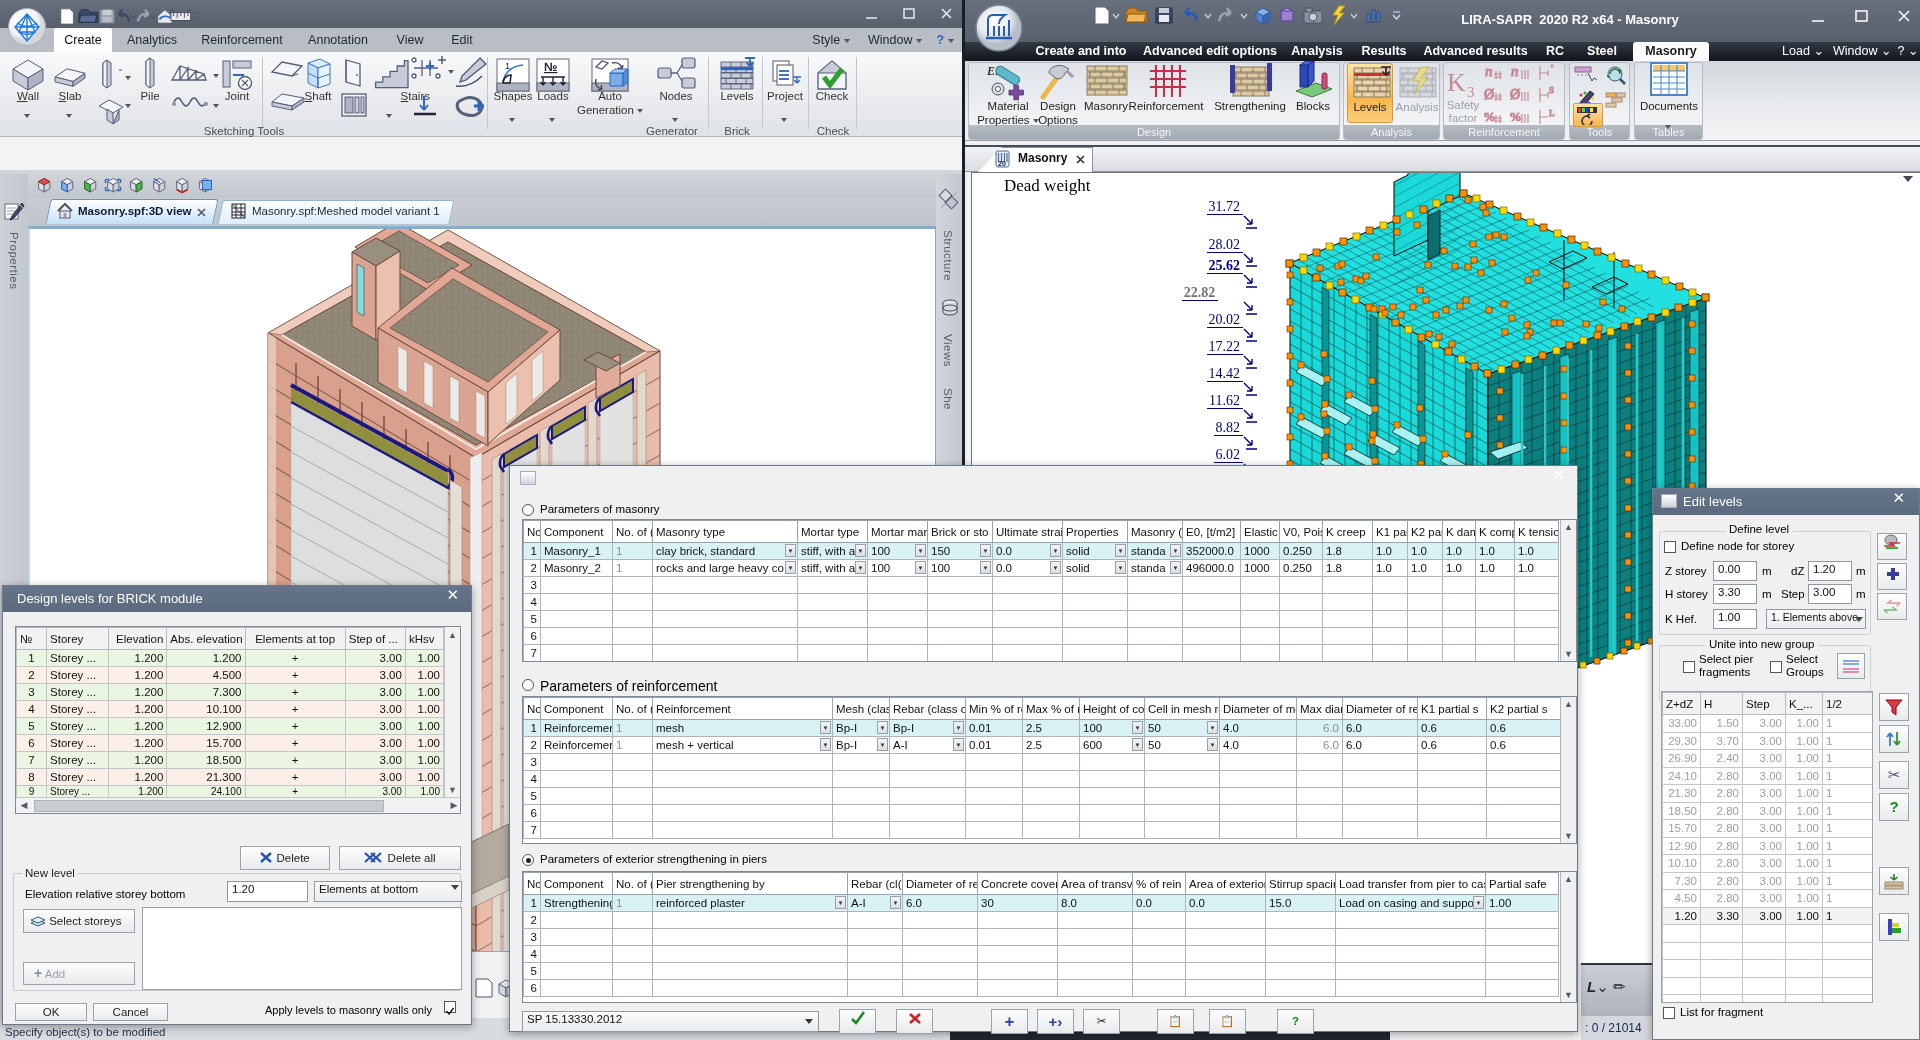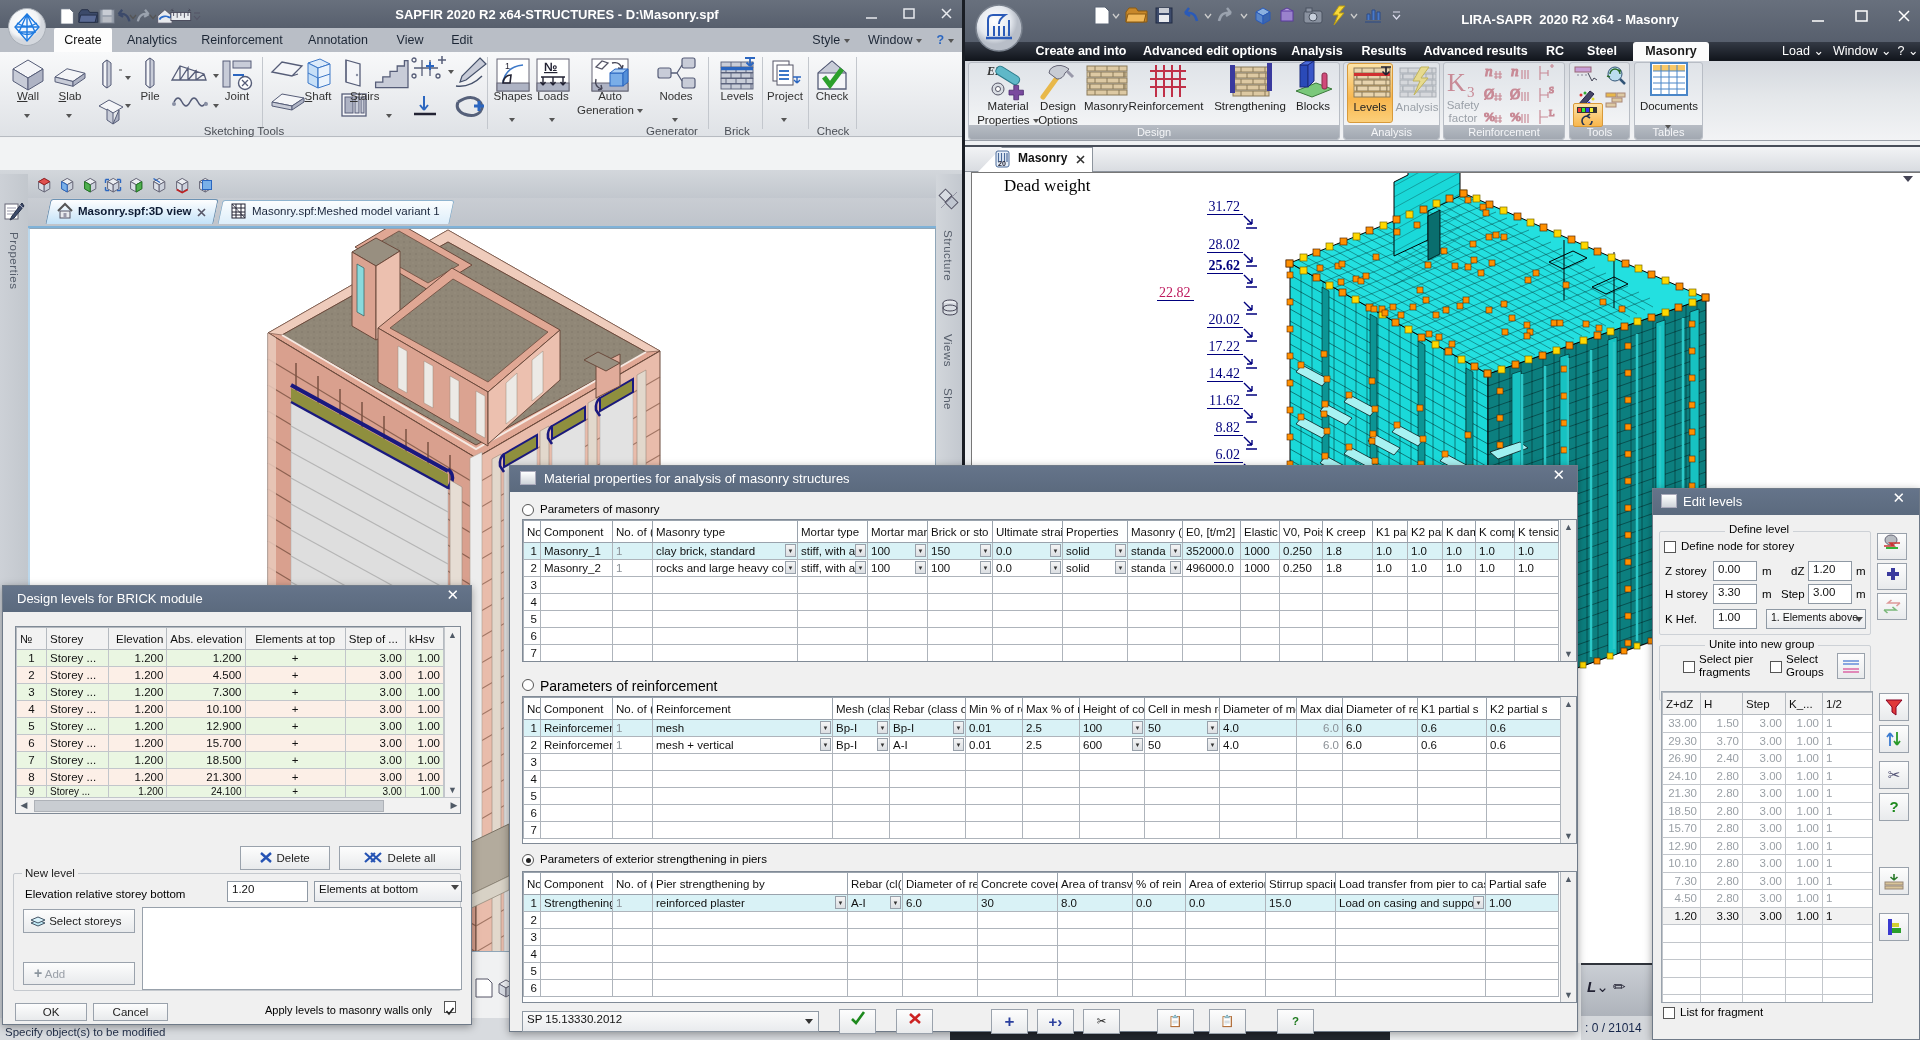--- a/index.html
+++ b/index.html
@@ -104,21 +104,20 @@
 <g transform="translate(98,1) scale(0.9)">
           <path d="M3 10 l8 -7 l8 7 v8 h-16 z" fill="#e8eaee" stroke="#556"></path>
           <path d="M5 14 a7 5 0 0 1 12 -2 m0 0 l1 -3 m-1 3 l-3 -1" fill="none" stroke="#2a6ac8" stroke-width="1.8"></path>
         </g>
 <g transform="translate(113,1) scale(0.9)">
           <rect x="1" y="6" width="22" height="9" fill="#e8eaee" stroke="#445"></rect>
           <path d="M4 6 v4 M8 6 v6 M12 6 v4 M16 6 v6 M20 6 v4 M2 4 h2 M20 4 h2 M1 4 l2 -2 M23 4 l-2 -2" stroke="#445"></path>
         </g>
 <path d="M137 7 h6 m-6 3 l3 3.5 l3 -3.5" fill="none" stroke="#556" stroke-width="1.1"></path>
 </svg>
-<div class="titleTxt abs" style="left:0;width:1114px;text-align:center;">SAPFIR 2020 R2 x64-STRUCTURES - D:\Masonry.spf</div>
   <div class="tabstripL abs"></div>
   <div class="tabL act" style="left:54px;width:58px;">Create</div>
   <div class="tabL" style="left:122px;width:60px;">Analytics</div>
   <div class="tabL" style="left:198px;width:88px;">Reinforcement</div>
   <div class="tabL" style="left:302px;width:72px;">Annotation</div>
   <div class="tabL" style="left:390px;width:40px;">View</div>
   <div class="tabL" style="left:444px;width:36px;">Edit</div>
   <div class="tabL" style="left:806px;width:50px;">Style <span class="caret"></span></div>
   <div class="tabL" style="left:864px;width:62px;">Window <span class="caret"></span></div>
   <div class="tabL" style="left:930px;width:30px;color:#2b66c0;font-weight:bold;">? <span class="caret"></span></div>
@@ -203,21 +202,21 @@
           <g transform="translate(6,36)">
             <rect x="0" y="0" width="24" height="22" fill="#f4f5f8" stroke="#565d78" stroke-width="1.3"></rect>
             <rect x="3" y="3" width="8" height="16" fill="#aeb3c4" stroke="#565d78"></rect>
             <rect x="13" y="3" width="4" height="16" fill="#c8ccd8" stroke="#565d78"></rect>
             <rect x="19" y="3" width="3" height="16" fill="#c8ccd8" stroke="#565d78"></rect>
           </g>
         </svg>
         <svg class="abs" style="left:368px;top:5px;" width="44" height="36" viewBox="-22 -18 44 36">
           <path d="M-16 14 L-16 8 L-8 8 L-8 2 L0 2 L0 -4 L8 -4 L8 -10 L16 -10 L16 -16 L20 -16 L20 14 Z" transform="scale(0.9)" fill="#c8ccd8" stroke="#565d78" stroke-width="1.4"></path>
         </svg>
-        <div class="abs rlbl" style="left:350px;top:38px;width:80px;text-align:left;"><u>S</u>tairs</div>
+        <div class="abs rlbl" style="left:350px;top:38px;width:80px;text-align:right;"><u>S</u>tairs</div>
         <div class="abs" style="left:386px;top:54px;"><span class="caret"></span></div>
         <svg class="abs" style="left:410px;top:4px;" width="44" height="70" viewBox="0 0 44 70">
           <g stroke="#565d78" stroke-width="1.3" fill="none">
             <path d="M12 4 v16 M20 4 v16 M4 12 h24"></path>
             <circle cx="4" cy="4" r="2"></circle>
             <circle cx="4" cy="20" r="2"></circle>
             <circle cx="28" cy="20" r="2"></circle>
           </g>
           <path d="M28 4 h8 M32 0 v8" stroke="#565d78" stroke-width="1.5"></path>
           <path d="M16 10 h8 M20 6 v8" stroke="#2b66c0" stroke-width="2"></path>
@@ -1432,21 +1431,21 @@
           <path d="M3 1 L11 9 M11 9 v-5 M11 9 h-5 M5 13 h11" stroke="#00007d" stroke-width="1.4" fill="none"></path>
         </svg>
         <div class="abs serif" style="left:192px;top:237px;width:86px;text-align:right;font-size:14px;color:#00007d;"><span style="border-bottom:1.3px solid #00007d;padding:0 3px 0 2px;">28.02</span></div>
 <svg class="abs" style="left:276px;top:253px;" width="20" height="16">
           <path d="M3 1 L11 9 M11 9 v-5 M11 9 h-5 M5 13 h11" stroke="#00007d" stroke-width="1.4" fill="none"></path>
         </svg>
         <div class="abs serif" style="left:192px;top:258px;width:86px;text-align:right;font-size:14px;color:#00007d;font-weight:bold;"><span style="border-bottom:1.3px solid #00007d;padding:0 3px 0 2px;">25.62</span></div>
 <svg class="abs" style="left:276px;top:274px;" width="20" height="16">
           <path d="M3 1 L11 9 M11 9 v-5 M11 9 h-5 M5 13 h11" stroke="#00007d" stroke-width="1.4" fill="none"></path>
         </svg>
-        <div class="abs serif" style="left:192px;top:285px;width:86px;text-align:left;font-size:14px;color:#be185d;"><span style="border-bottom:1.3px solid #00007d;padding:0 3px 0 2px;">22.82</span></div>
+        <div class="abs serif" style="left:192px;top:285px;width:86px;text-align:center;font-size:14px;color:#737373;font-weight:bold;"><span style="border-bottom:1.3px solid #00007d;padding:0 3px 0 2px;">22.82</span></div>
 <svg class="abs" style="left:276px;top:301px;" width="20" height="16">
           <path d="M3 1 L11 9 M11 9 v-5 M11 9 h-5 M5 13 h11" stroke="#00007d" stroke-width="1.4" fill="none"></path>
         </svg>
         <div class="abs serif" style="left:192px;top:312px;width:86px;text-align:right;font-size:14px;color:#00007d;"><span style="border-bottom:1.3px solid #00007d;padding:0 3px 0 2px;">20.02</span></div>
 <svg class="abs" style="left:276px;top:328px;" width="20" height="16">
           <path d="M3 1 L11 9 M11 9 v-5 M11 9 h-5 M5 13 h11" stroke="#00007d" stroke-width="1.4" fill="none"></path>
         </svg>
         <div class="abs serif" style="left:192px;top:339px;width:86px;text-align:right;font-size:14px;color:#00007d;"><span style="border-bottom:1.3px solid #00007d;padding:0 3px 0 2px;">17.22</span></div>
 <svg class="abs" style="left:276px;top:355px;" width="20" height="16">
           <path d="M3 1 L11 9 M11 9 v-5 M11 9 h-5 M5 13 h11" stroke="#00007d" stroke-width="1.4" fill="none"></path>
@@ -1616,21 +1615,20 @@
   <div class="btn" style="left:12px;top:417px;width:72px;height:18px;line-height:16px;">OK</div>
   <div class="btn" style="left:90px;top:417px;width:75px;height:18px;line-height:16px;">Cancel</div>
   <div class="abs" style="left:262px;top:418px;font-size:11px;">Apply levels to masonry walls only</div>
   <div class="cb" style="left:441px;top:415px;"><svg width="10" height="10">
           <path d="M1.5 5 l2.5 3 l4.5 -6" stroke="#222" stroke-width="1.6" fill="none"></path>
         </svg></div>
 
 </div>
 
 <div class="dlg" id="dlgMat" style="left:509px;top:465px;width:1069px;height:567px;z-index:11;">
-  <div class="dtitle"><span style="margin-left:34px;">Material properties for analysis of masonry structures</span></div>
   <div class="abs" style="left:10px;top:5px;width:16px;height:14px;background:linear-gradient(#fff,#cfd4da);border:1px solid #aab;"></div>
   <div class="dx" style="right:12px;">✕</div>
 
   <div class="radio" style="left:12px;top:38px;"></div>
       <div class="abs" style="left:30px;top:37px;font-size:11.5px;">Parameters of masonry</div>
   <div class="tblwrap" style="left:12px;top:53px;width:1055px;height:143px;overflow:hidden;">
         <table style="width:1035px;">
           <colgroup>
             <col style="width:17px;">
             <col style="width:72px;">

